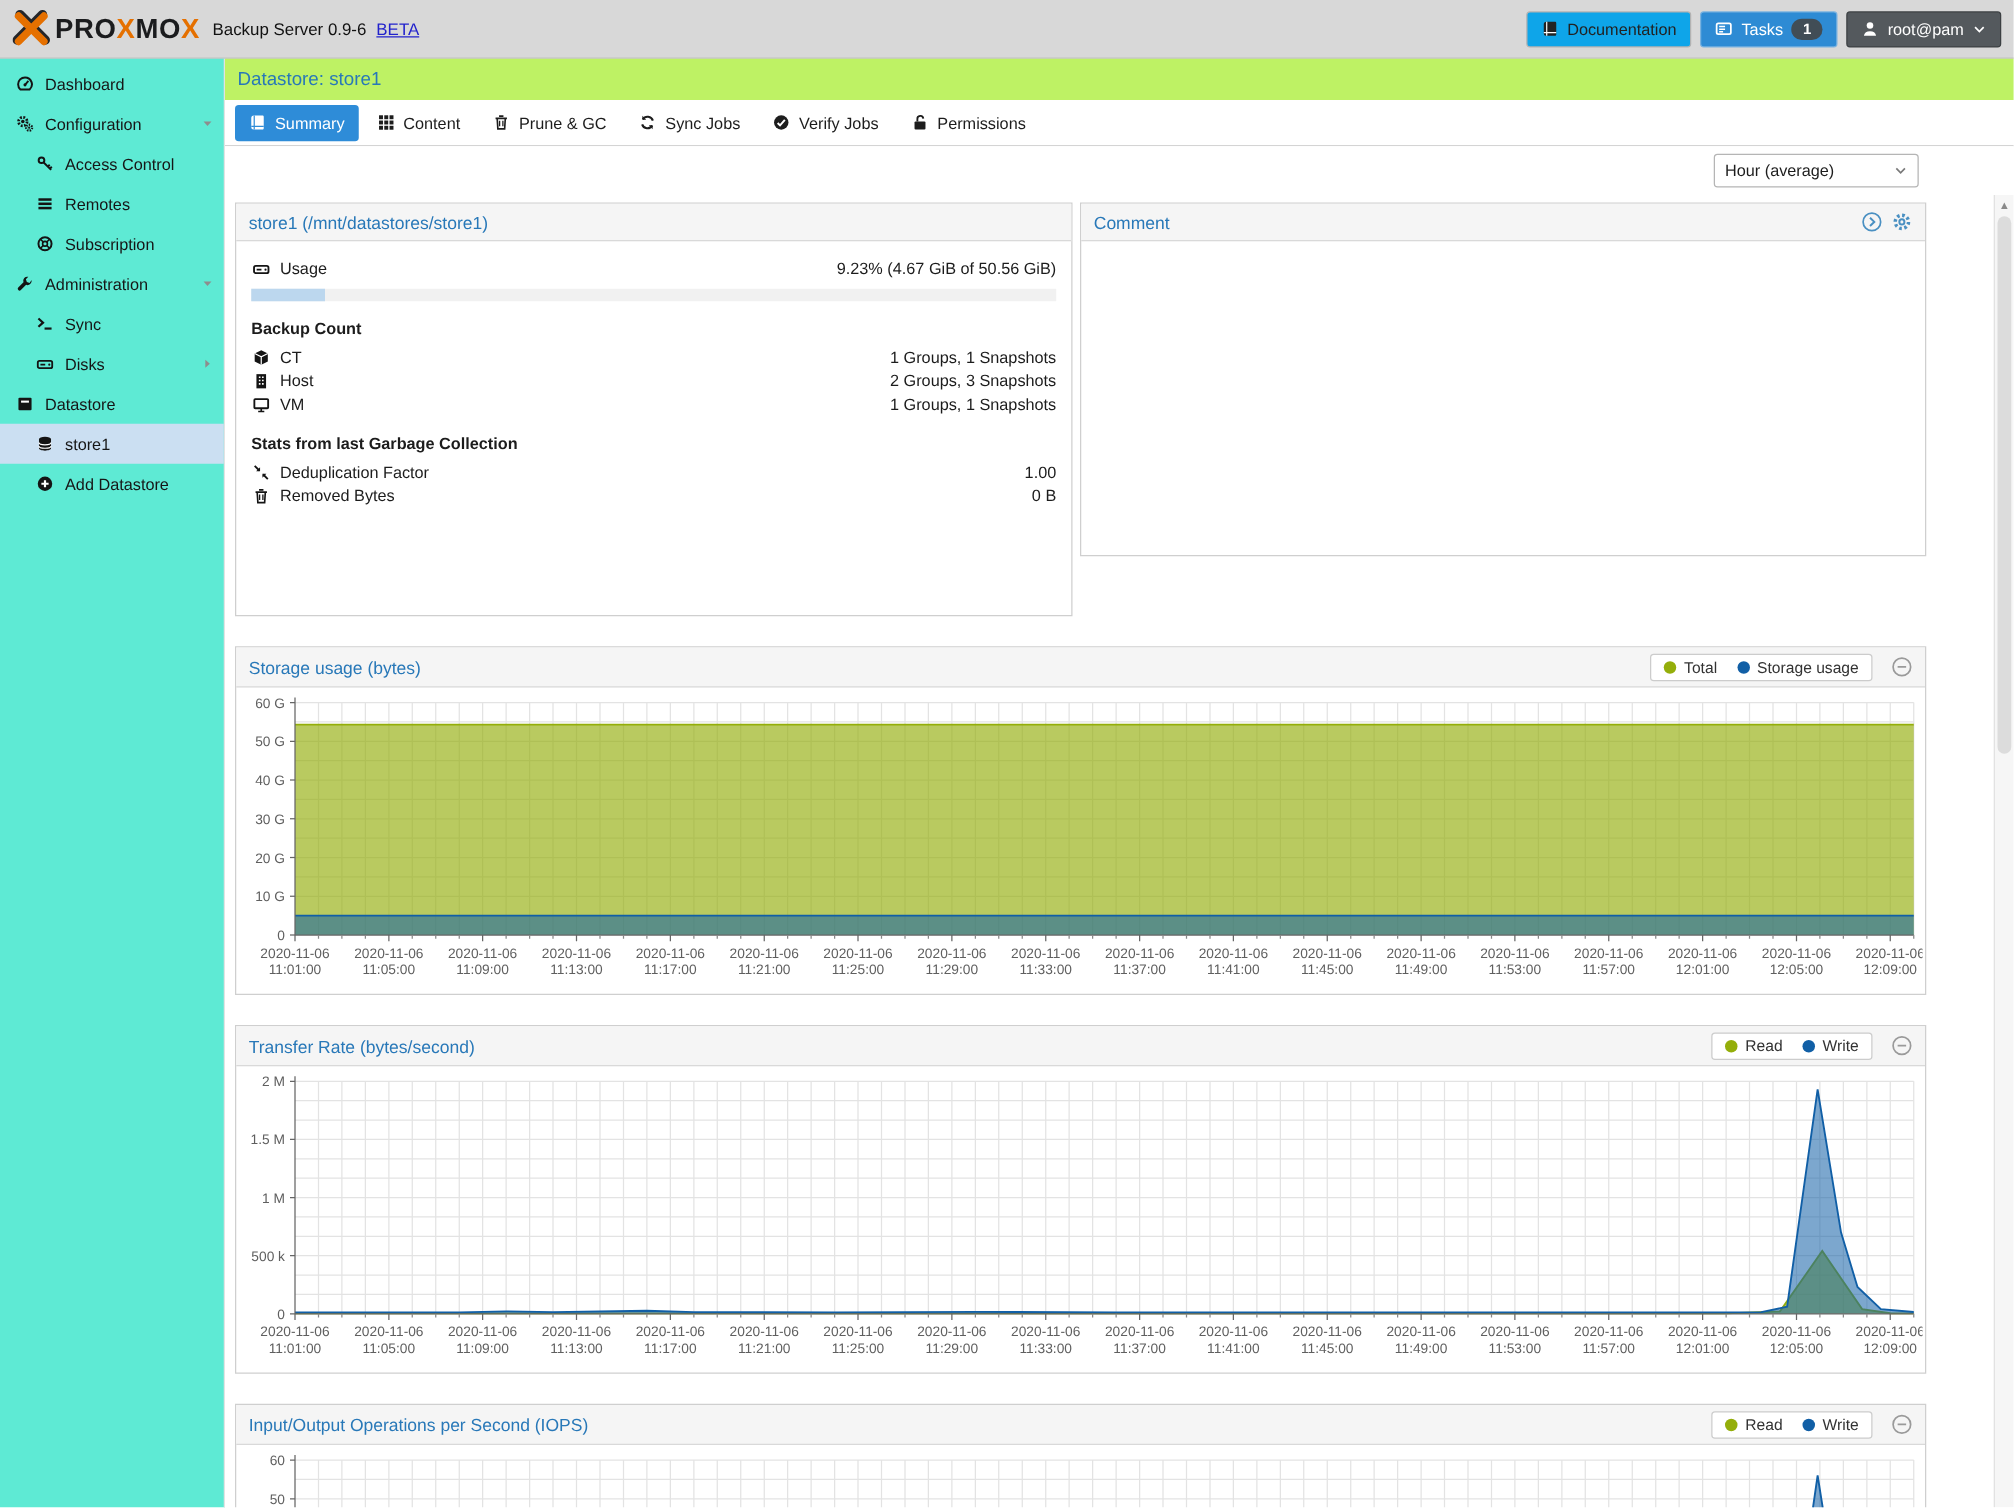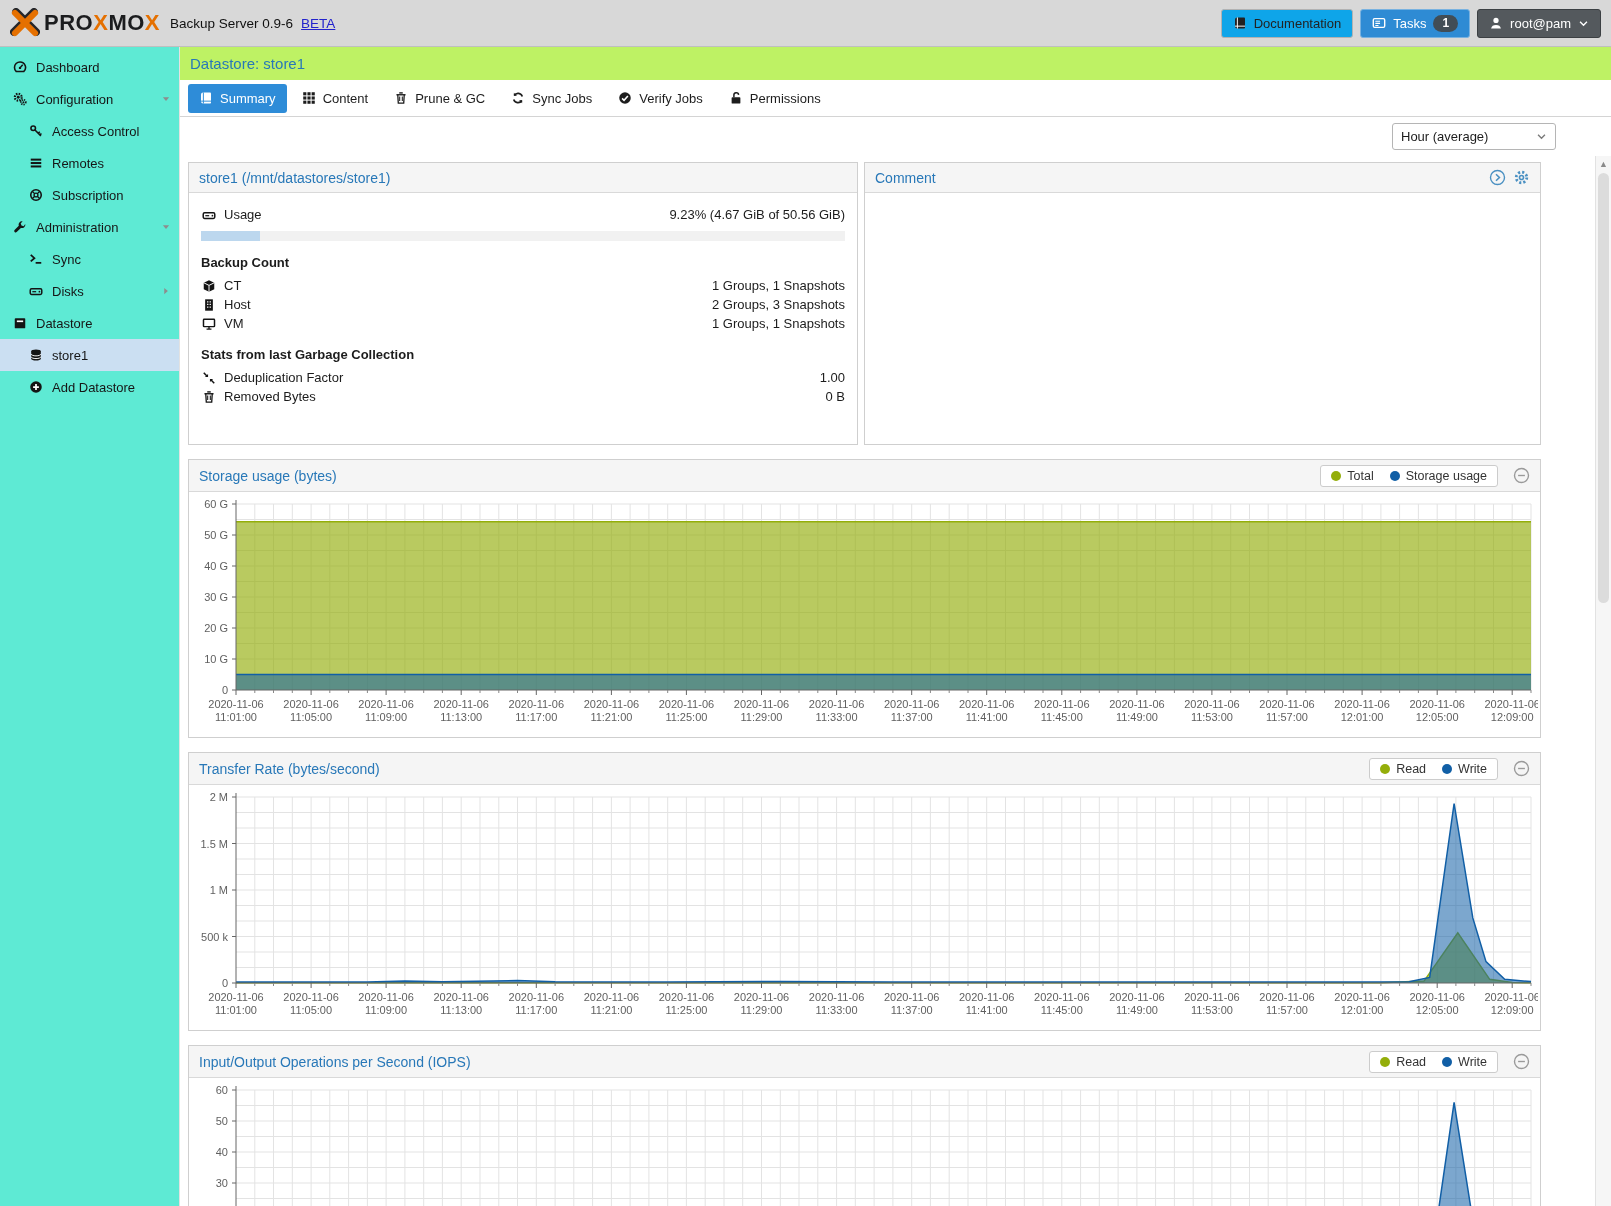--- a/index.html
+++ b/index.html
@@ -40,44 +40,44 @@
   .title-row { height:33px; display:flex; align-items:center; padding-left:10px;
     color:#2878b8; font-size:15px; background:#bef264; }
   .tabs-row { height:37px; display:flex; align-items:center; gap:4px; padding-left:8px;
     border-bottom:1px solid #d4d4d4; background:#fff; }
   .tab { height:29px; display:inline-flex; align-items:center; gap:7px; padding:0 11px;
     border-radius:3px; color:#1d1d1d; cursor:pointer; font-size:13px; }
   .tab svg { display:block; }
   .tab.active { background:#2e8cd8; color:#fff; }
   .toolbar-row { height:39px; background:#fff; display:flex; align-items:center; justify-content:flex-end; }
   .select { width:164px; height:27px; border:1px solid #b5b5b5; border-radius:3px; background:#fff;
-    display:flex; align-items:center; padding:0 8px; margin-right:55px; cursor:pointer; color:#1d1d1d; }
+    display:flex; align-items:center; padding:0 8px; margin-right:76px; cursor:pointer; color:#1d1d1d; }
   .select .sel-caret { margin-left:auto; color:#7a7a7a; display:inline-flex; }
 
   
   .content { position:relative; flex:1; background:#fff; padding:6px 0 0 8px; overflow:hidden; }
   .panel { border:1px solid #cfcfcf; background:#fff; }
   .panel-hd { height:30px; background:#f5f5f5; border-bottom:1px solid #d9d9d9;
     display:flex; align-items:center; padding:0 10px; }
   .panel-title { color:#2878b8; font-size:14px; }
   .hd-tools { margin-left:auto; display:flex; align-items:center; gap:7px; color:#4a90c2; }
   .hd-tools .tool { display:inline-flex; cursor:pointer; }
   .row1 { display:flex; gap:6px; width:1353px; }
-  .panel.info { width:670px; height:283px; }
+  .panel.info { width:670px; height:331px; }
   .panel.comment { flex:1; height:283px; }
   .info-body { padding:12px 12px 0 12px; }
   .kv { display:flex; align-items:center; min-height:19px; }
   .kv .kicon { width:16px; display:inline-flex; justify-content:center; margin-right:7px; color:#141414; flex:none; }
   .kv .kval { margin-left:auto; text-align:right; }
   .progress { height:10px; background:#f1f1f1; margin-top:7px; }
   .progress .fill { height:100%; background:#bcd7ee; }
   .sec-title { font-weight:bold; margin:14px 0 6px 0; }
   .grp .kv { margin-bottom:0; }
 
-  .chart-panel { width:1353px; margin-top:14px;text-align:center; }
+  .chart-panel { width:1353px; margin-top:24px;text-align:center; }
   .chart-panel .panel-hd { height:32px; }
   .legend { display:flex; align-items:center; border:1px solid #ccc; background:#fff;
     border-radius:3px; padding:3px 10px; gap:16px; }
   .leg-item { display:flex; align-items:center; gap:6px; font-size:12.5px; color:#333; cursor:pointer; }
   .leg-dot { width:10px; height:10px; border-radius:50%; display:inline-block; }
   .collapse-tool { color:#9a9a9a; margin-left:8px; display:inline-flex; cursor:pointer; }
   .chart-body { padding:2px 2px 4px 2px; }
   svg.chart text { font-family:"Liberation Sans", sans-serif; font-size:11px; fill:#5f5f5f; }
 
   

